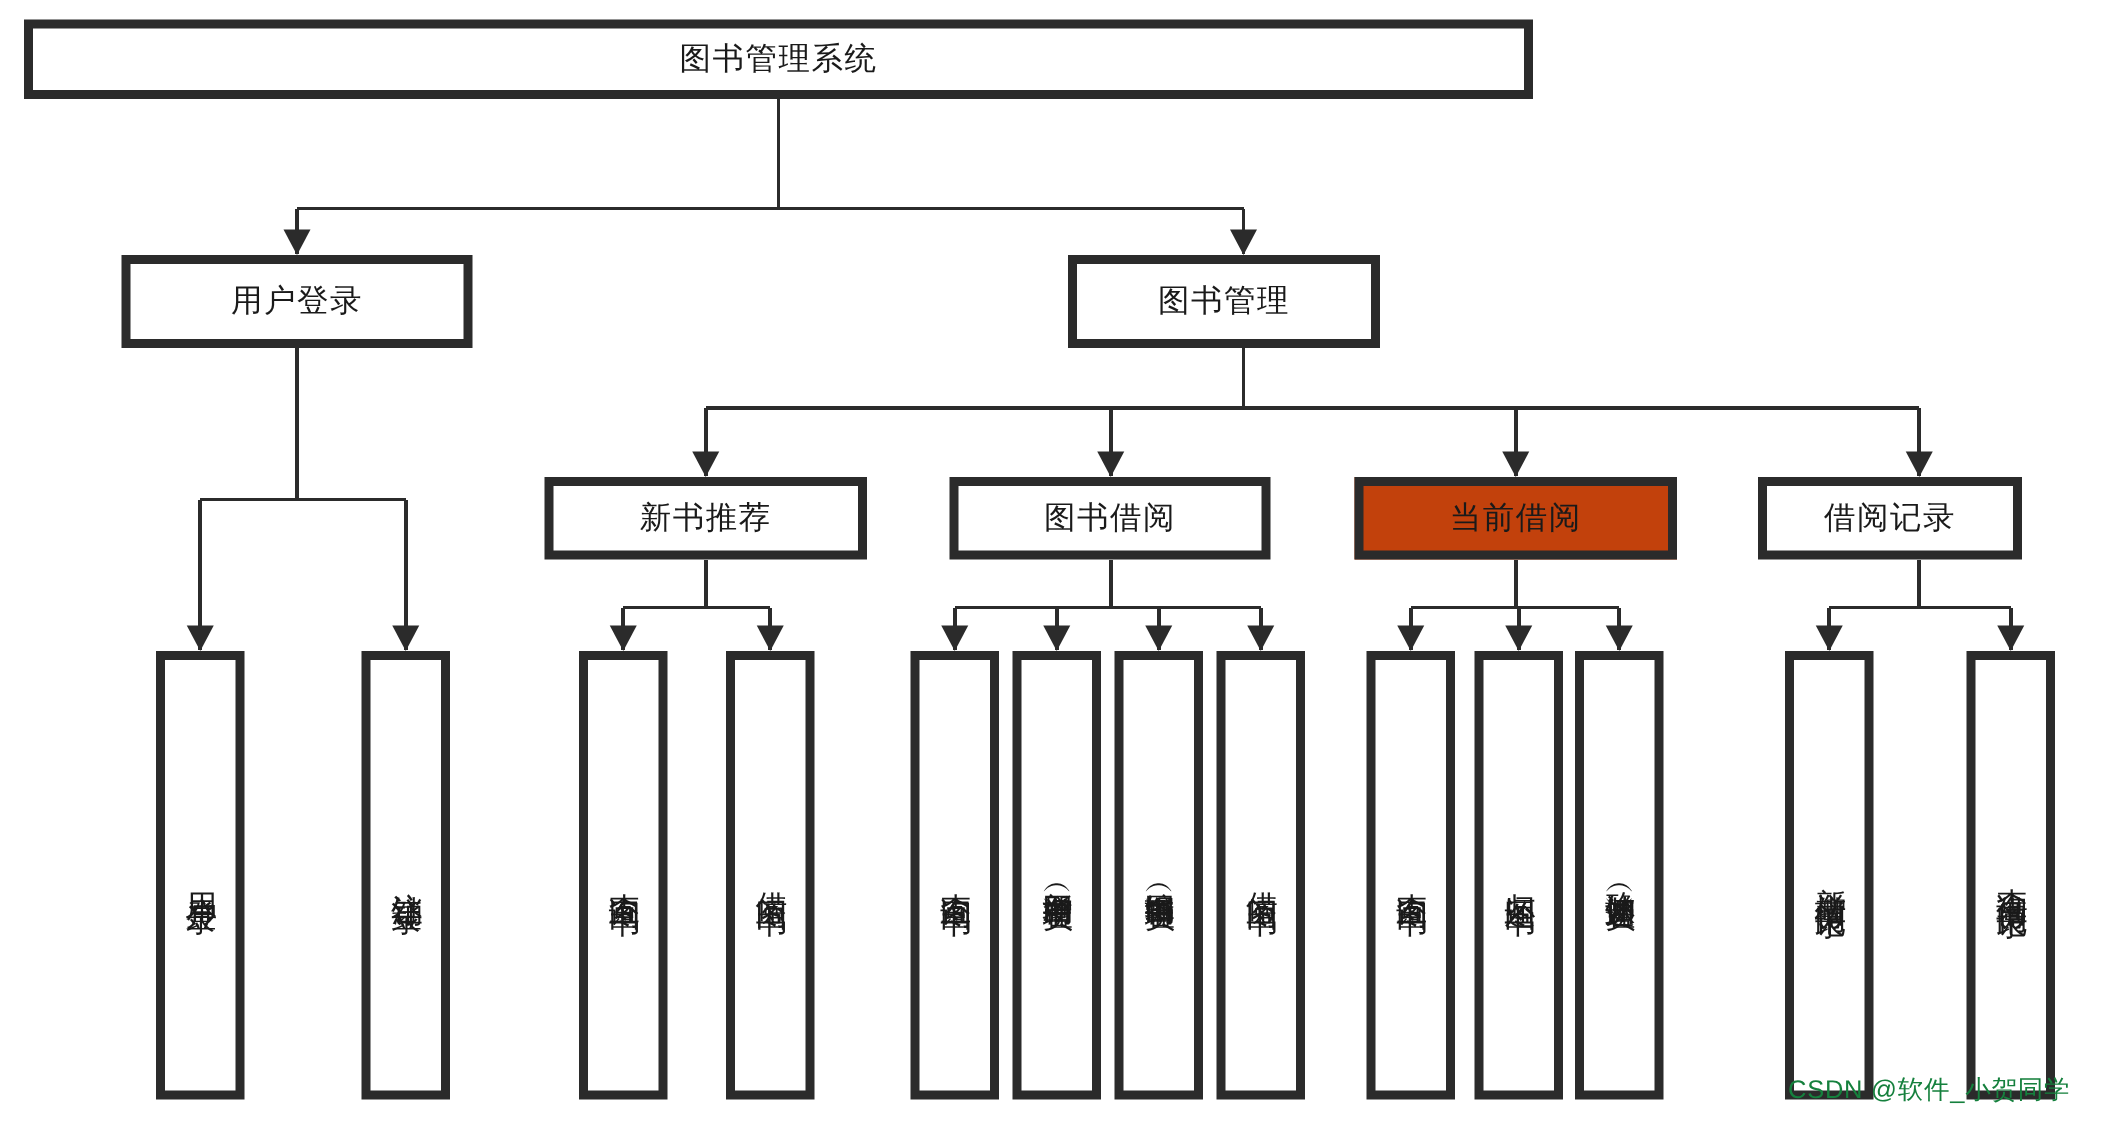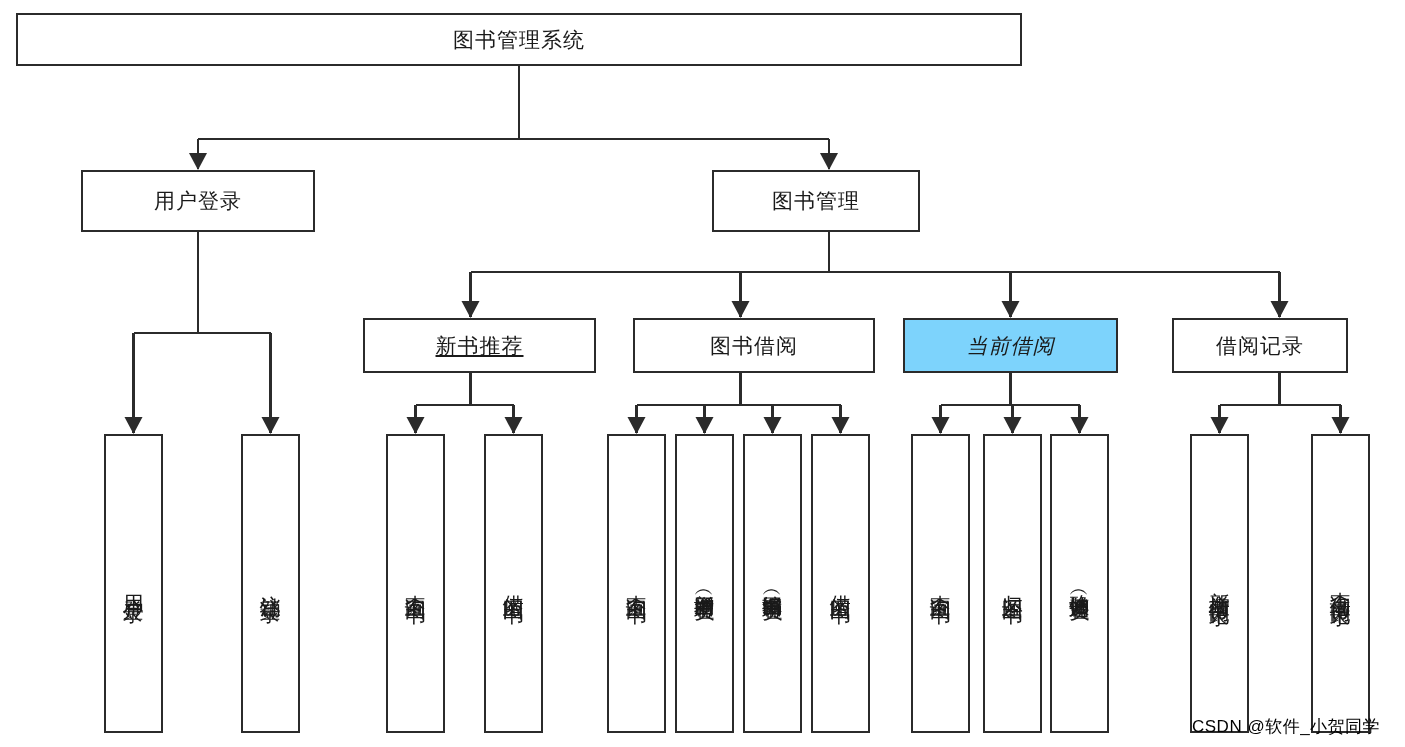--- a/index.html
+++ b/index.html
@@ -23,21 +23,21 @@
     left: 0;
     top: 0;
     width: 1405px;
     height: 747px;
     pointer-events: none;
   }
   .node {
     position: absolute;
     box-sizing: border-box;
     background: #ffffff;
-    border: 2px solid #fca5a5;
+    border: 6px solid #fca5a5;
     display: flex;
     align-items: center;
     justify-content: center;
     color: #1a1a1a;
     line-height: 1.12;
     text-align: center;
   }
   .node.horiz {
     font-size: 21px;
     letter-spacing: 1px;
@@ -126,27 +126,27 @@
   <div id="nodes">
       <div class="node horiz" style="left: 16px; top: 13px; width: 1006px; height: 53px; border-color: rgb(43, 43, 43); background: rgb(255, 255, 255); color: rgb(26, 26, 26);">
         <span class="label">图书管理系统</span>
       </div>
       <div class="node horiz" style="left: 81px; top: 170px; width: 234px; height: 62px; border-color: rgb(43, 43, 43); background: rgb(255, 255, 255); color: rgb(26, 26, 26);">
         <span class="label">用户登录</span>
       </div>
       <div class="node horiz" style="left: 712px; top: 170px; width: 208px; height: 62px; border-color: rgb(43, 43, 43); background: rgb(255, 255, 255); color: rgb(26, 26, 26);">
         <span class="label">图书管理</span>
       </div>
-      <div class="node horiz" style="left: 363px; top: 318px; width: 233px; height: 55px; border-color: rgb(43, 43, 43); background: rgb(255, 255, 255); color: rgb(26, 26, 26); text-decoration: underline;">
+      <div class="node horiz" style="left: 363px; top: 318px; width: 215px; height: 55px; border-color: rgb(43, 43, 43); background: rgb(255, 255, 255); color: rgb(26, 26, 26);">
         <span class="label">新书推荐</span>
       </div>
-      <div class="node horiz" style="left: 633px; top: 318px; width: 242px; height: 55px; border-color: rgb(43, 43, 43); background: rgb(255, 255, 255); color: rgb(26, 26, 26);">
+      <div class="node horiz" style="left: 633px; top: 318px; width: 214px; height: 55px; border-color: rgb(43, 43, 43); background: rgb(255, 255, 255); color: rgb(26, 26, 26);">
         <span class="label">图书借阅</span>
       </div>
-      <div class="node horiz" style="left: 903px; top: 318px; width: 215px; height: 55px; border-color: rgb(43, 43, 43); background: #7dd3fc; color: rgb(26, 26, 26); font-style: italic;">
+      <div class="node horiz" style="left: 903px; top: 318px; width: 215px; height: 55px; border-color: rgb(43, 43, 43); background: #c2410c; color: rgb(26, 26, 26);">
         <span class="label">当前借阅</span>
       </div>
       <div class="node horiz" style="left: 1172px; top: 318px; width: 176px; height: 55px; border-color: rgb(43, 43, 43); background: rgb(255, 255, 255); color: rgb(26, 26, 26);">
         <span class="label">借阅记录</span>
       </div>
       <div class="node vert" style="left: 104px; top: 434px; width: 59px; height: 299px; border-color: rgb(43, 43, 43); background: rgb(255, 255, 255); color: rgb(26, 26, 26);">
         <span class="label">用户登录</span>
       </div>
       <div class="node vert" style="left: 241px; top: 434px; width: 59px; height: 299px; border-color: rgb(43, 43, 43); background: rgb(255, 255, 255); color: rgb(26, 26, 26);">
         <span class="label">注销登录</span>
@@ -178,14 +178,14 @@
       <div class="node vert tight" style="left: 1050px; top: 434px; width: 59px; height: 299px; border-color: rgb(43, 43, 43); background: rgb(255, 255, 255); color: rgb(26, 26, 26);">
         <span class="label">确认归还（管理员）</span>
       </div>
       <div class="node vert" style="left: 1190px; top: 434px; width: 59px; height: 299px; border-color: rgb(43, 43, 43); background: rgb(255, 255, 255); color: rgb(26, 26, 26);">
         <span class="label">新增借阅记录</span>
       </div>
       <div class="node vert" style="left: 1311px; top: 434px; width: 59px; height: 299px; border-color: rgb(43, 43, 43); background: rgb(255, 255, 255); color: rgb(26, 26, 26);">
         <span class="label">查询借阅记录</span>
       </div>
     </div>
-  <div class="watermark" style="left: 1192px; top: 715px; color: #000000;">CSDN @软件_小贺同学</div>
+  <div class="watermark" style="left: 1192px; top: 715px; color: #15803d;">CSDN @软件_小贺同学</div>
 </div>
 
 </body></html>

